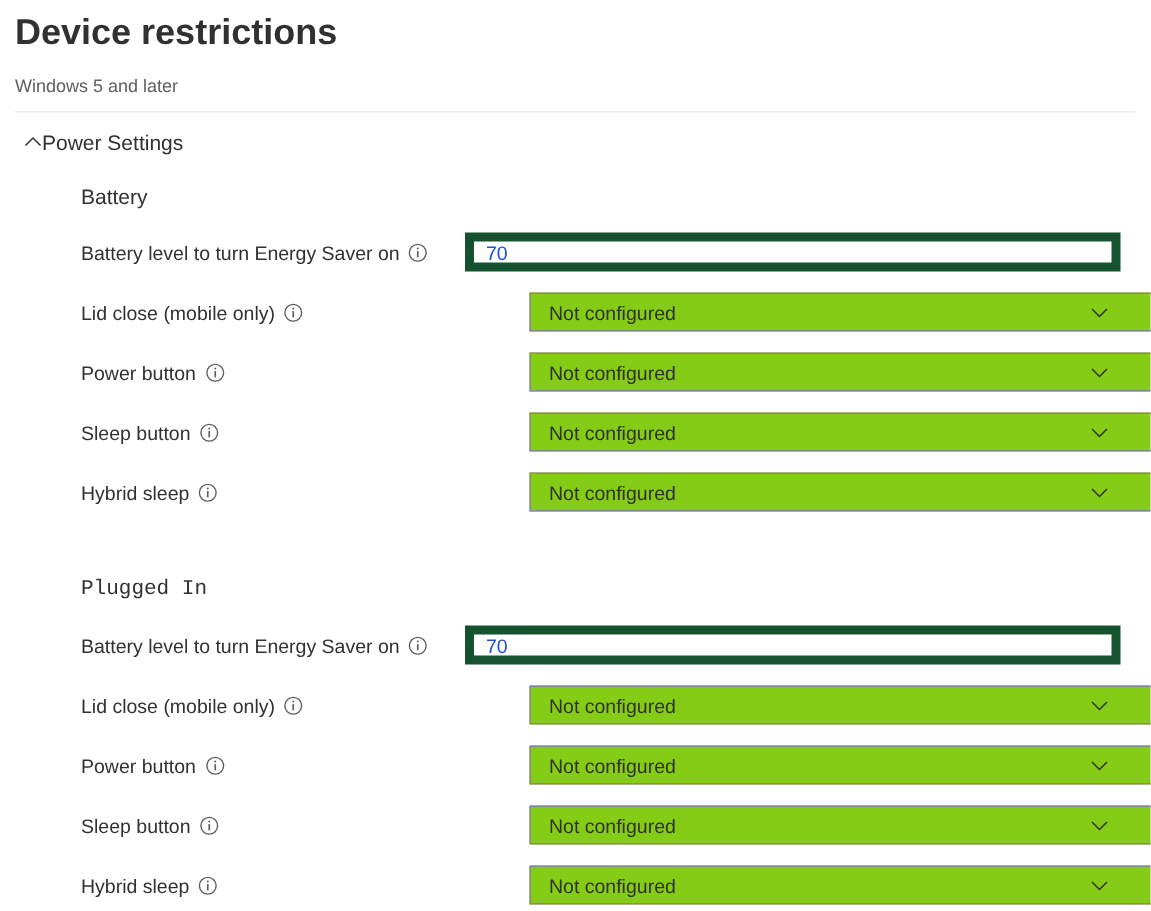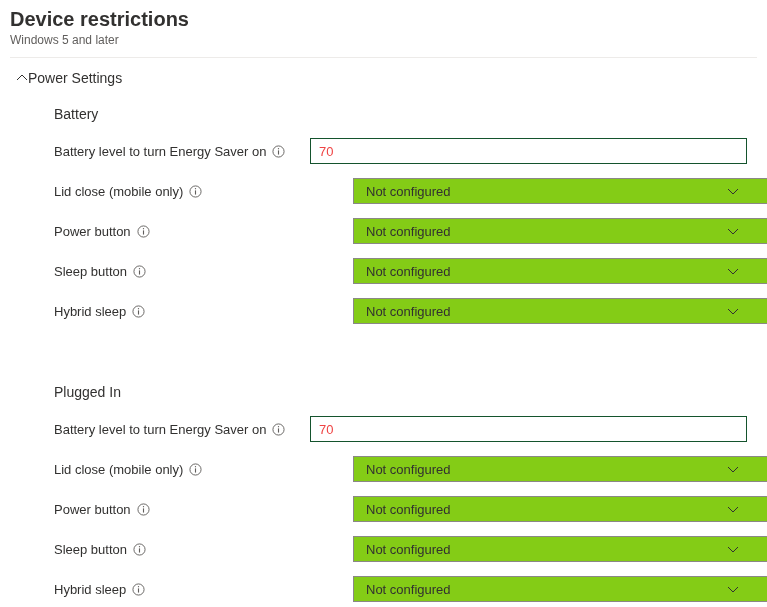--- a/index.html
+++ b/index.html
@@ -9,24 +9,24 @@
     }
     body {
       font-family: "Segoe UI", -apple-system, BlinkMacSystemFont, sans-serif;
       font-size: 14px;
       color: #323130;
       background: #ffffff;
       width: 767px;
       padding: 8px 10px;
     }
     .page-title {
-      font-size: 20px;
+      font-size: 24px;
       font-weight: 600;
       color: #323130;
-      margin-bottom: 2px;
+      margin-bottom: 14px;
     }
     .page-subtitle {
       font-size: 12px;
       color: #605e5c;
       margin-bottom: 10px;
     }
     .divider {
       border: none;
       border-top: 1px solid #edebe9;
       margin-bottom: 8px;
@@ -60,21 +60,22 @@
     .group-heading {
       font-size: 14px;
       color: #323130;
       margin-top: 24px;
       margin-bottom: 16px;
     }
     .group-heading:first-child {
       margin-top: 16px;
     }
     .group-heading.second {
-      margin-top: 60px;
+      margin-top: 44px;
+      font-family: Liberation Mono, monospace;
     }
     .row {
       display: flex;
       align-items: center;
       margin-bottom: 14px;
     }
     .label-col {
       width: 256px;
       display: flex;
       align-items: center;
@@ -93,25 +94,25 @@
     .info-icon svg {
       width: 13px;
       height: 13px;
     }
     .control-col {
       flex: 1;
     }
     .text-input {
       width: 100%;
       height: 26px;
-      border: 1px solid #14532d;
+      border: 6px solid #14532d;
       padding: 0 8px;
       font-size: 13px;
       font-family: inherit;
-      color: #ef4444;
+      color: #1d4ed8;
       outline: none;
     }
     .select-wrapper {
       position: relative;
       width: 100%;
     }
     .select-display {
       width: 100%;
       height: 26px;
       border: 1px solid #8a8886;

